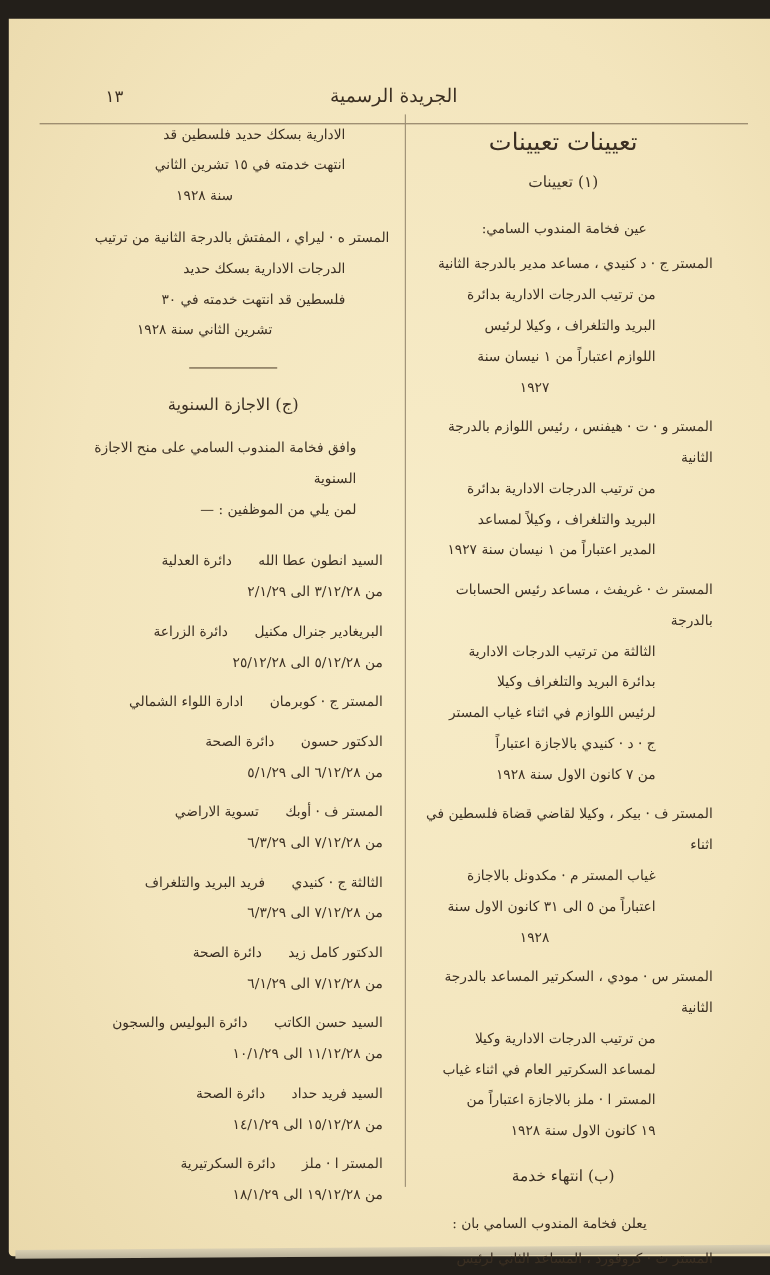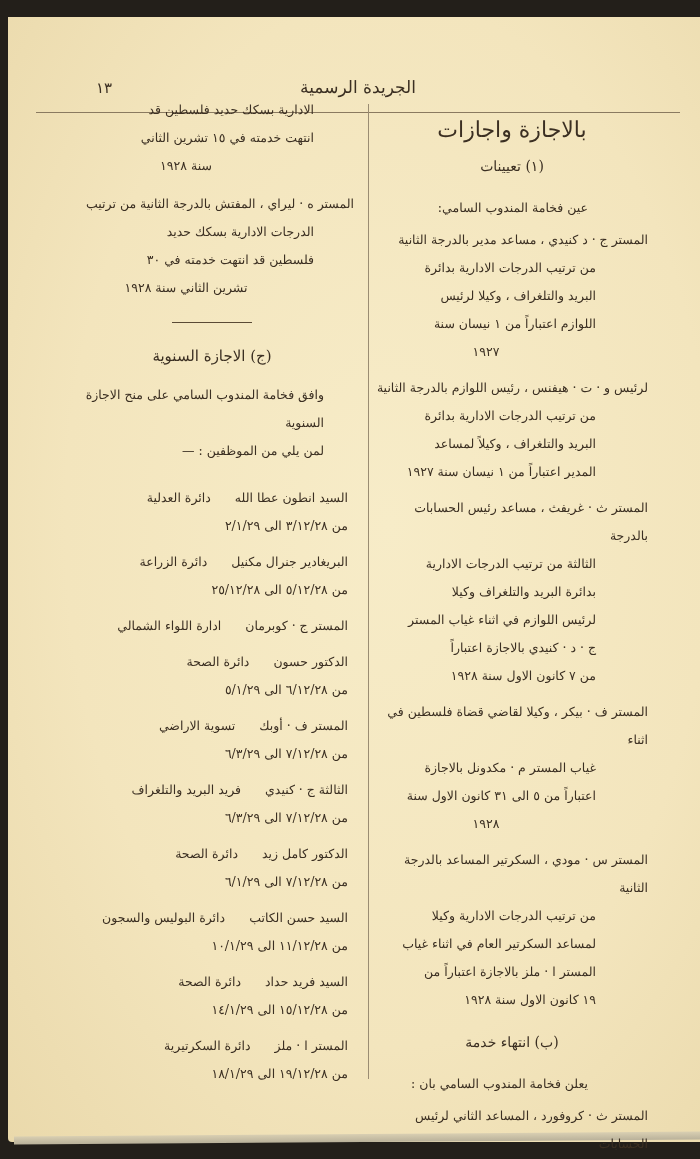--- a/index.html
+++ b/index.html
@@ -39,21 +39,21 @@
   }
   .divider {
     position: absolute; left: 368px; top: 104px;
     width: 1px; height: 975px; background: #9a8c72;
   }
   .col {
     position: absolute; direction: rtl; text-align: right;
     font-size: 12.5px; line-height: 28px;
   }
   .col-right { left: 376px; width: 272px; top: 112px; }
-  .col-left { left: 70px; width: 284px; top: 96px; }
+  .col-left { left: 70px; width: 284px; top: 108px; }
   .main-title { text-align: center; font-size: 22px; line-height: 36px; margin-bottom: 4px; }
   .sub-title { text-align: center; font-size: 14px; line-height: 28px; margin-bottom: 14px; }
   .intro { padding-right: 60px; margin-bottom: 4px; }
   .entry { margin-bottom: 8px; }
   .entry .first { display: block; }
   .entry .cont { display: block; padding-right: 52px; }
   .entry .last-center { display: block; text-align: center; padding-right: 52px; }
   .rule { width: 80px; height: 1px; background: #5a4a35; margin: 20px auto 18px auto; }
   .sec-title { text-align: center; font-size: 15px; line-height: 30px; margin-bottom: 10px; }
   .leave-intro { padding-right: 30px; margin-bottom: 19px; }
@@ -69,34 +69,34 @@
 <div class="page">
   <div class="header">
     <div class="title">الجريدة الرسمية</div>
     <div class="pageno">١٣</div>
   </div>
 </div>
 <div class="page-edge"></div>
 <div class="divider"></div>
 
 <div class="col col-right">
-  <div class="main-title">بالاجازة واجازات</div>
+  <div class="main-title">تعيينات تعيينات</div>
   <div class="sub-title">(١)  تعيينات</div>
   <div class="intro">عين فخامة المندوب السامي:</div>
 
   <div class="entry">
     <span class="first">المستر ج · د كنيدي ، مساعد مدير بالدرجة الثانية</span>
     <span class="cont">من ترتيب الدرجات الادارية بدائرة</span>
     <span class="cont">البريد والتلغراف ، وكيلا لرئيس</span>
     <span class="cont">اللوازم اعتباراً من ١ نيسان سنة</span>
     <span class="last-center">١٩٢٧</span>
   </div>
 
   <div class="entry">
-    <span class="first">لرئيس و · ت · هيفنس ، رئيس اللوازم بالدرجة الثانية</span>
+    <span class="first">المستر و · ت · هيفنس ، رئيس اللوازم بالدرجة الثانية</span>
     <span class="cont">من ترتيب الدرجات الادارية بدائرة</span>
     <span class="cont">البريد والتلغراف ، وكيلاً لمساعد</span>
     <span class="cont">المدير اعتباراً من ١ نيسان سنة ١٩٢٧</span>
   </div>
 
   <div class="entry">
     <span class="first">المستر ث · غريفث ، مساعد رئيس الحسابات بالدرجة</span>
     <span class="cont">الثالثة من ترتيب الدرجات الادارية</span>
     <span class="cont">بدائرة البريد والتلغراف وكيلا</span>
     <span class="cont">لرئيس اللوازم في اثناء غياب المستر</span>

